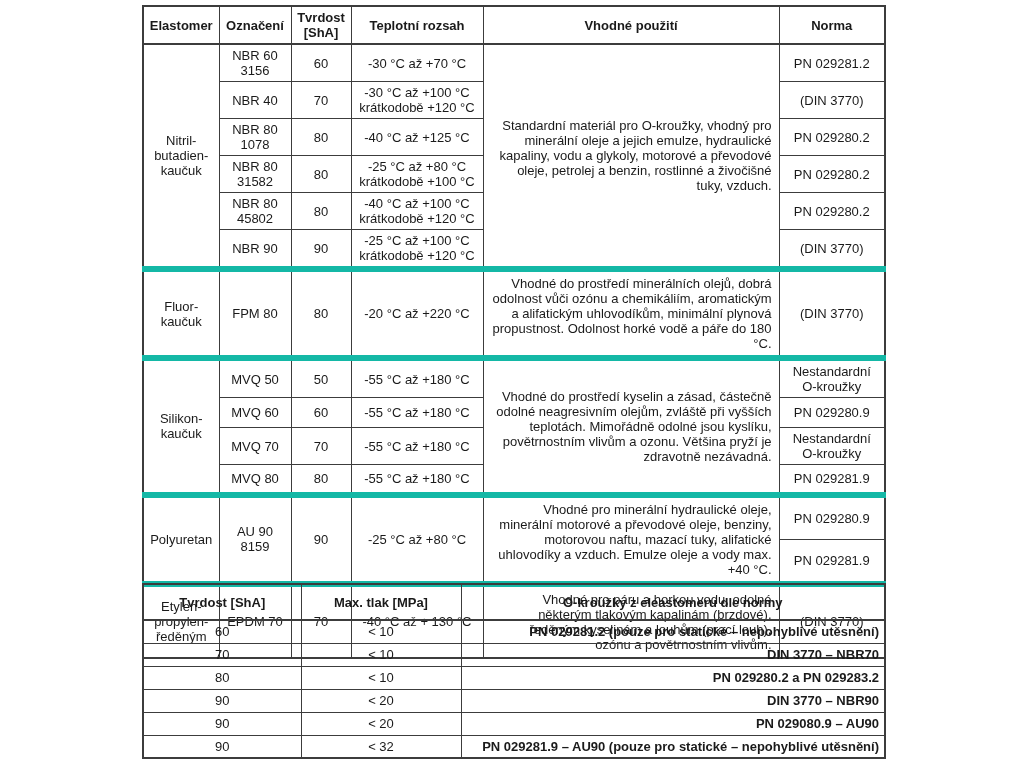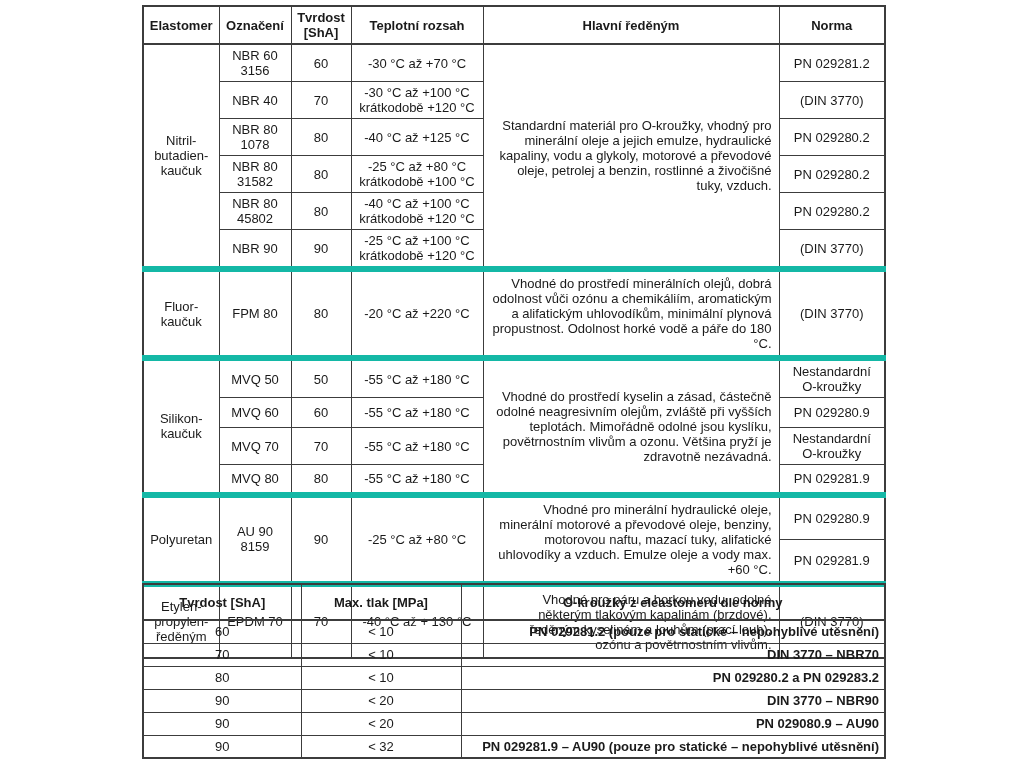--- a/index.html
+++ b/index.html
@@ -75,21 +75,21 @@
         <col style="width:296px">
         <col style="width:106px">
     </colgroup>
     <thead>
       <tr>
         <th>Elastomer</th>
         <th>Označení</th>
         <th>Tvrdost
 [ShA]</th>
         <th>Teplotní rozsah</th>
-        <th>Hlavní ředěným</th>
+        <th>Vhodné použití</th>
         <th>Norma</th>
       </tr>
     </thead>
     <tbody>
 
       <tr>
         <td rowspan="6">Nitril-
 butadien-
 kaučuk</td>
         <td>NBR 60
@@ -176,21 +176,21 @@
         <td>-55 °C až +180 °C</td>
         <td>PN 029281.9</td>
       </tr>
 
       <tr class="group-start" style="height:34px">
         <td rowspan="2">Polyuretan</td>
         <td rowspan="2">AU 90
 8159</td>
         <td rowspan="2">90</td>
         <td rowspan="2">-25 °C až +80 °C</td>
-        <td rowspan="2" class="use">Vhodné pro minerální hydraulické oleje, minerální motorové a převodové oleje, benziny, motorovou naftu, mazací tuky, alifatické uhlovodíky a vzduch. Emulze oleje a vody max. +60 °C.</td>
+        <td rowspan="2" class="use">Vhodné pro minerální hydraulické oleje, minerální motorové a převodové oleje, benziny, motorovou naftu, mazací tuky, alifatické uhlovodíky a vzduch. Emulze oleje a vody max. +40 °C.</td>
         <td>PN 029280.9</td>
       </tr>
       <tr style="height:34px">
         <td>PN 029281.9</td>
       </tr>
 
       <tr class="group-start" style="height:74px">
         <td>Etylen-
 propylen-
 ředěným</td>

